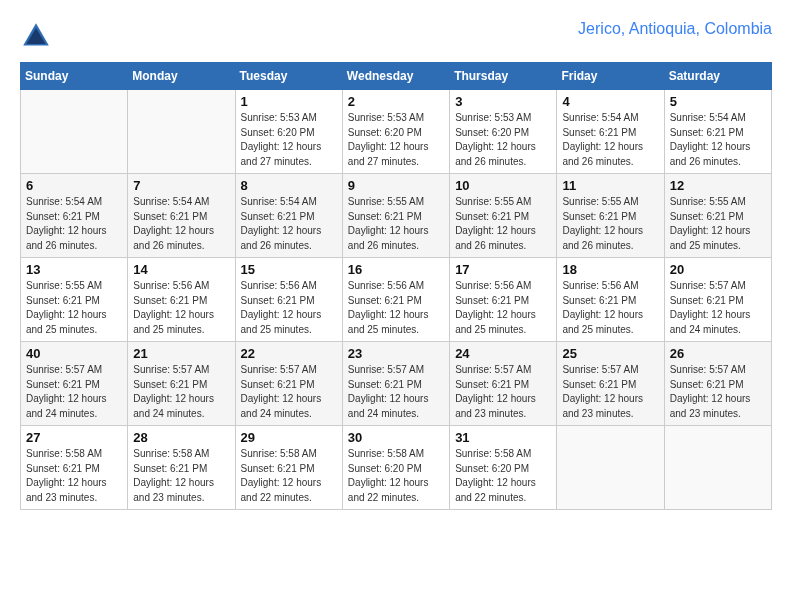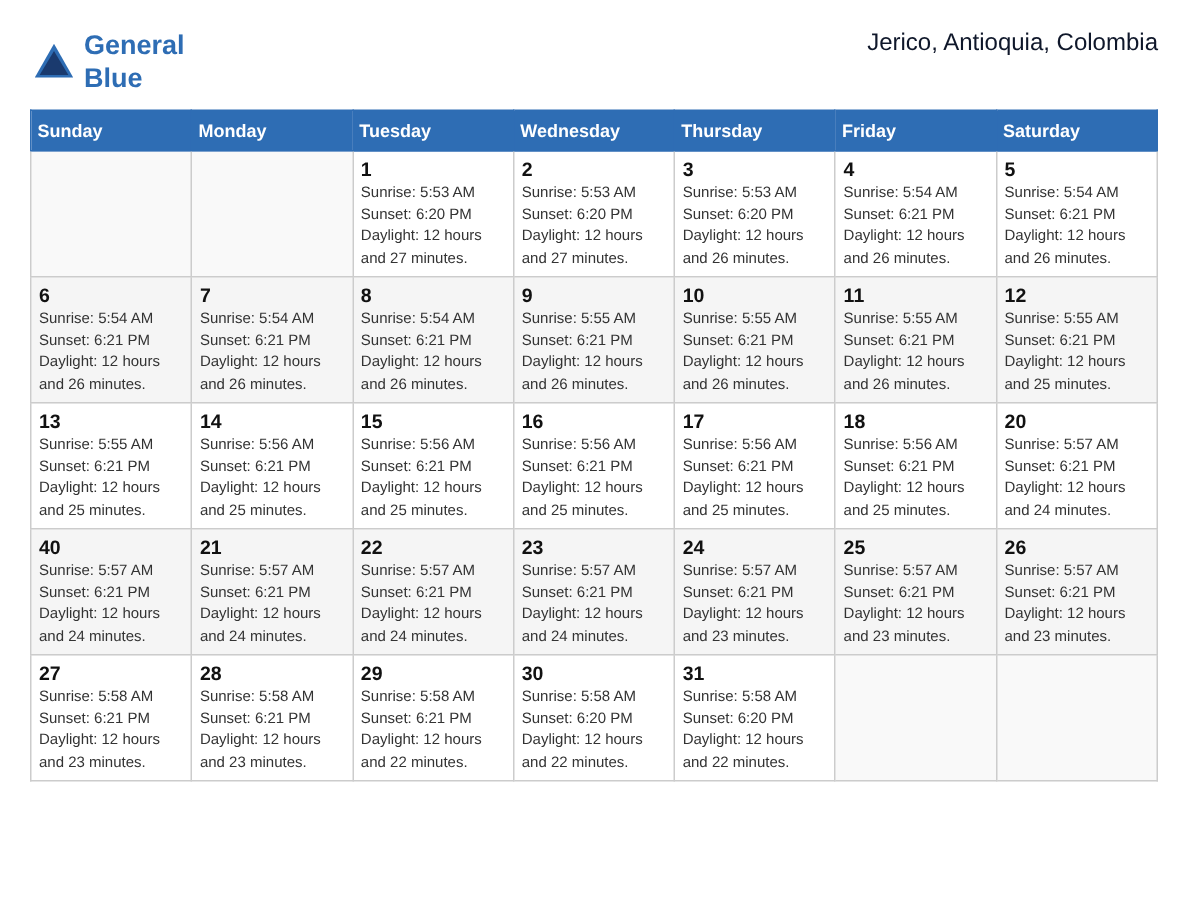--- a/index.html
+++ b/index.html
@@ -37,21 +37,21 @@
     .title-area {
       text-align: right;
     }
     .month-title {
       font-size: 36px;
       font-weight: bold;
       color: #1a1a2e;
     }
     .location-title {
       font-size: 16px;
-      color: #0f172a;
+      color: #3b82f6;
     }
     table {
       width: 100%;
       border-collapse: collapse;
       font-size: 11px;
     }
     thead tr th {
       background-color: #2e6db4;
       color: #fff;
       padding: 6px 4px;
@@ -90,24 +90,20 @@
   </style>
 </head>
 <body>
 
 <div class="header">
   <div class="logo">
     <svg class="logo-icon" viewBox="0 0 40 40">
       <polygon points="20,4 36,32 4,32" fill="#2e6db4"></polygon>
       <polygon points="20,10 32,30 8,30" fill="#1a3a6e"></polygon>
     </svg>
-    <div class="logo-text">
-      <div><span>General</span></div>
-      <div><span style="color:#2e6db4">Blue</span></div>
-    </div>
   </div>
   <div class="title-area">
     <div class="location-title">Jerico, Antioquia, Colombia</div>
   </div>
 </div>
 
 <table>
   <thead>
     <tr>
     <th>Sunday</th>

